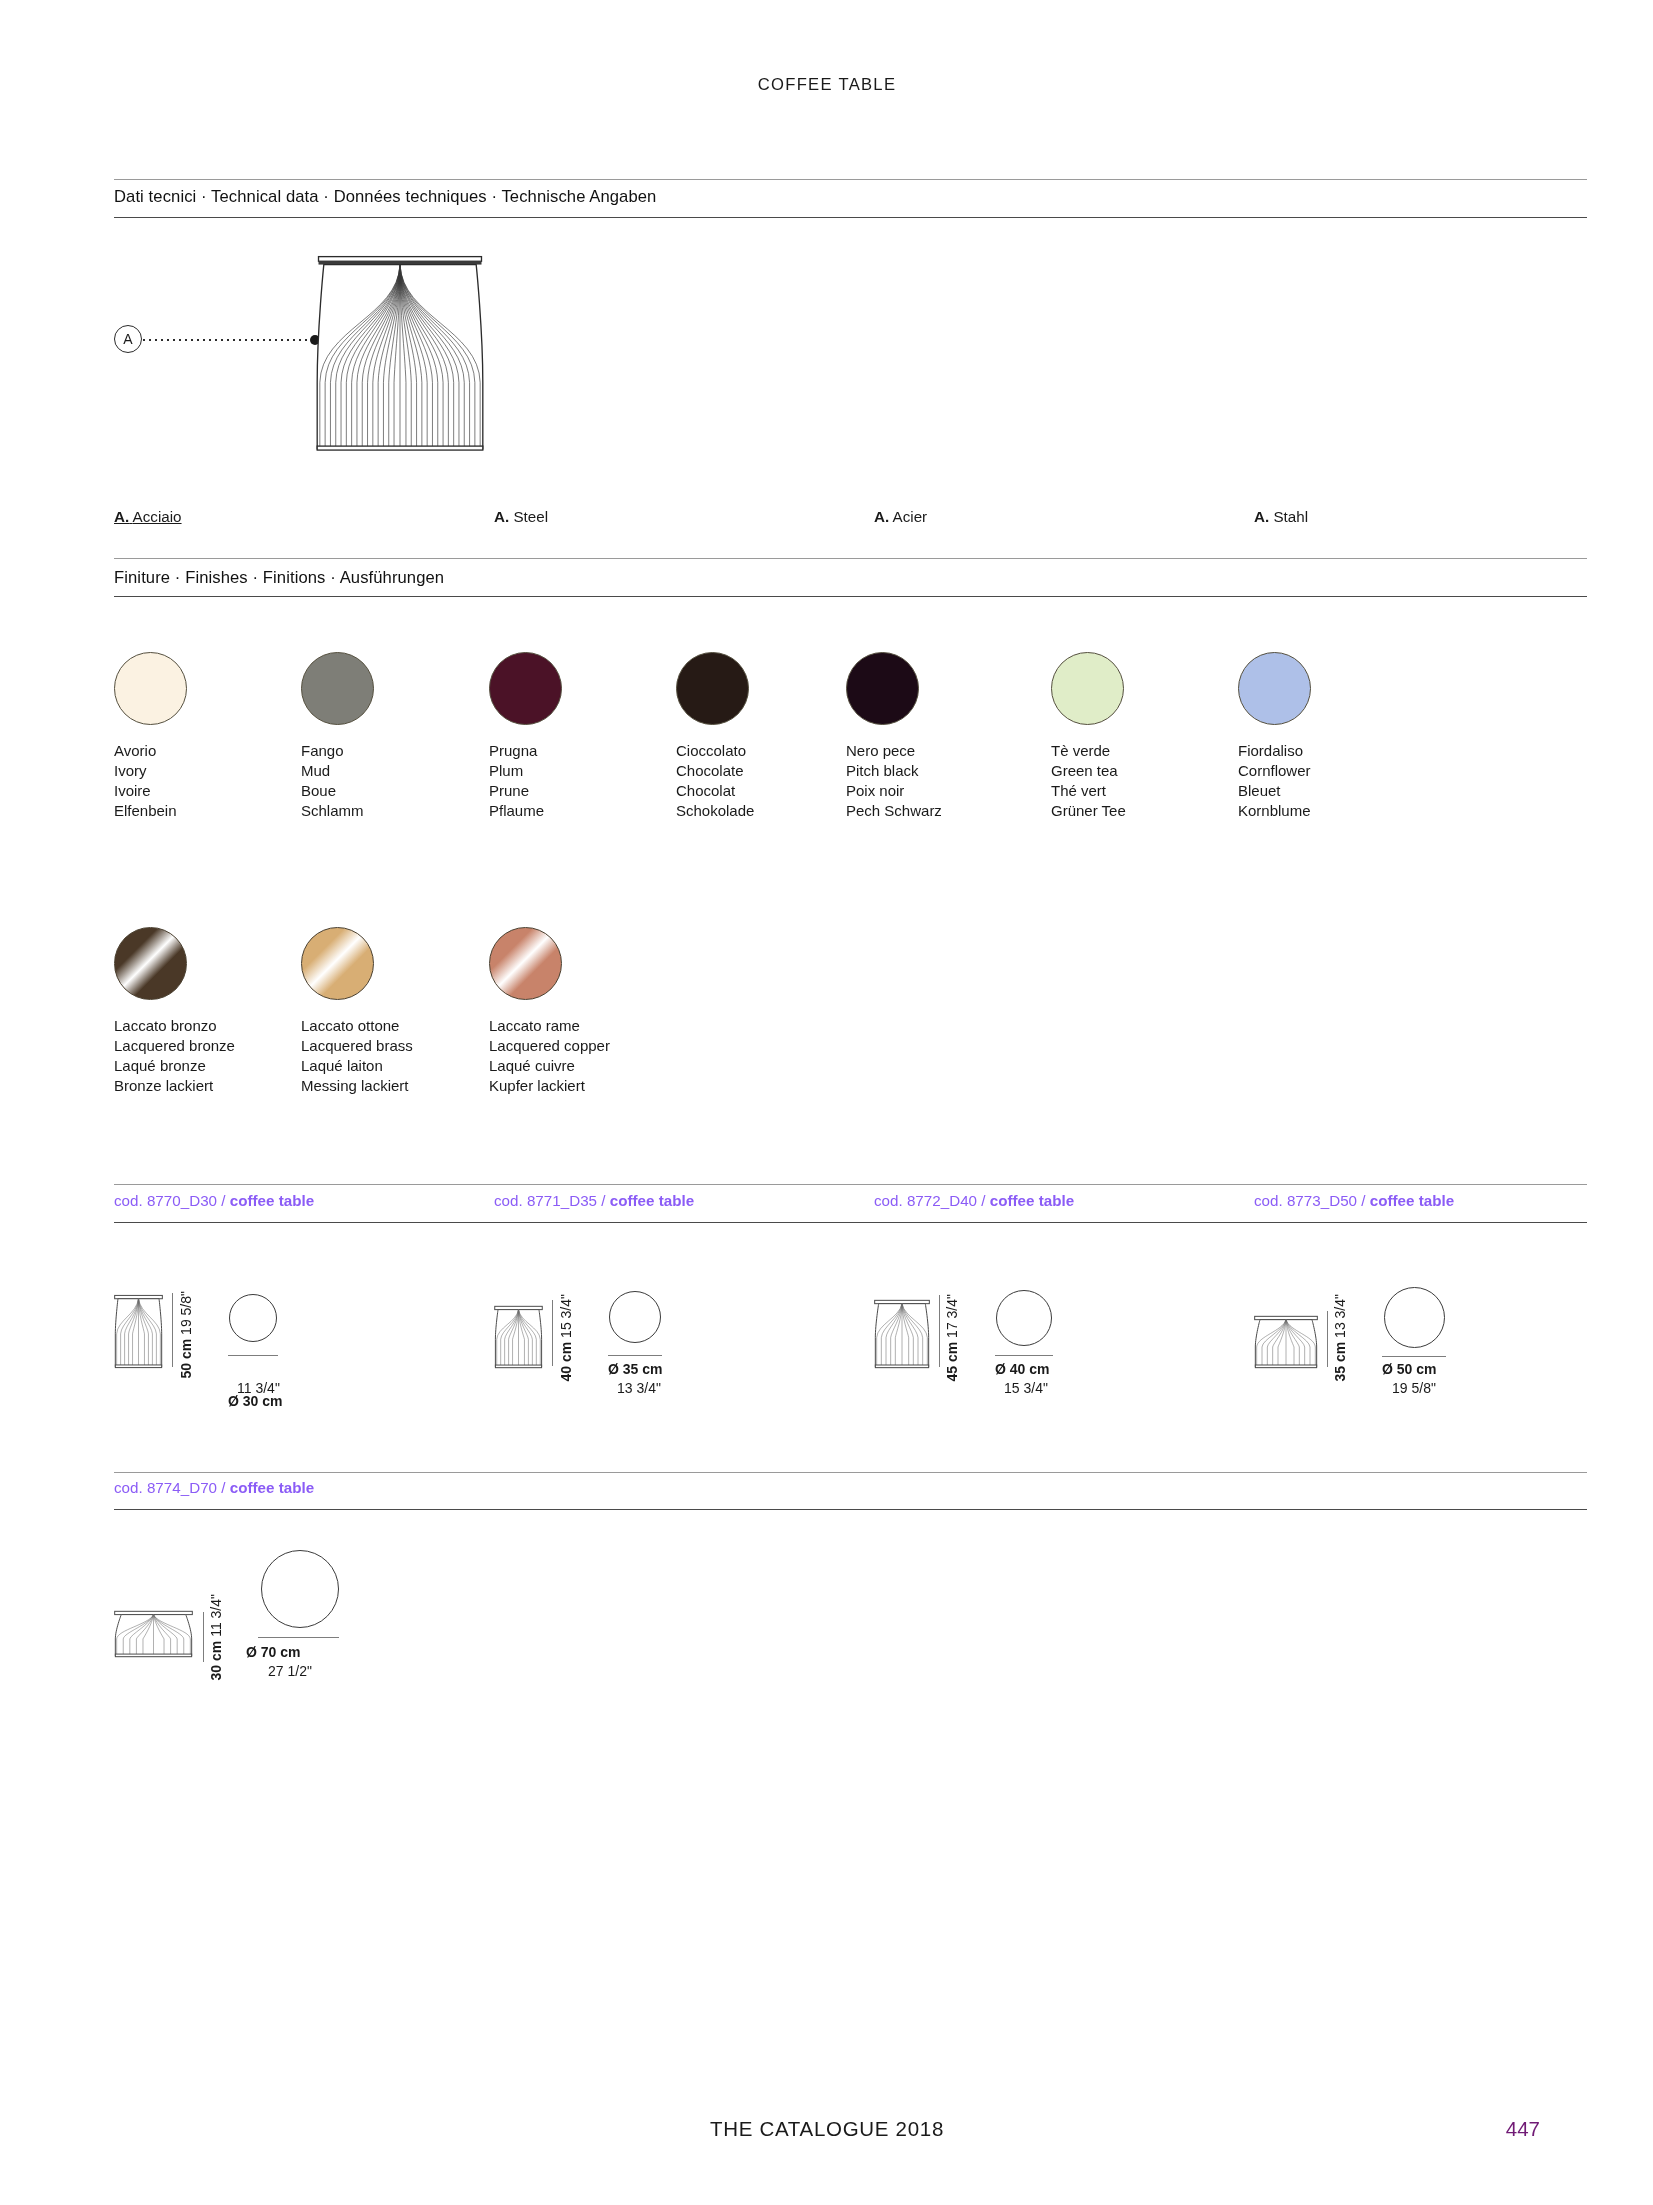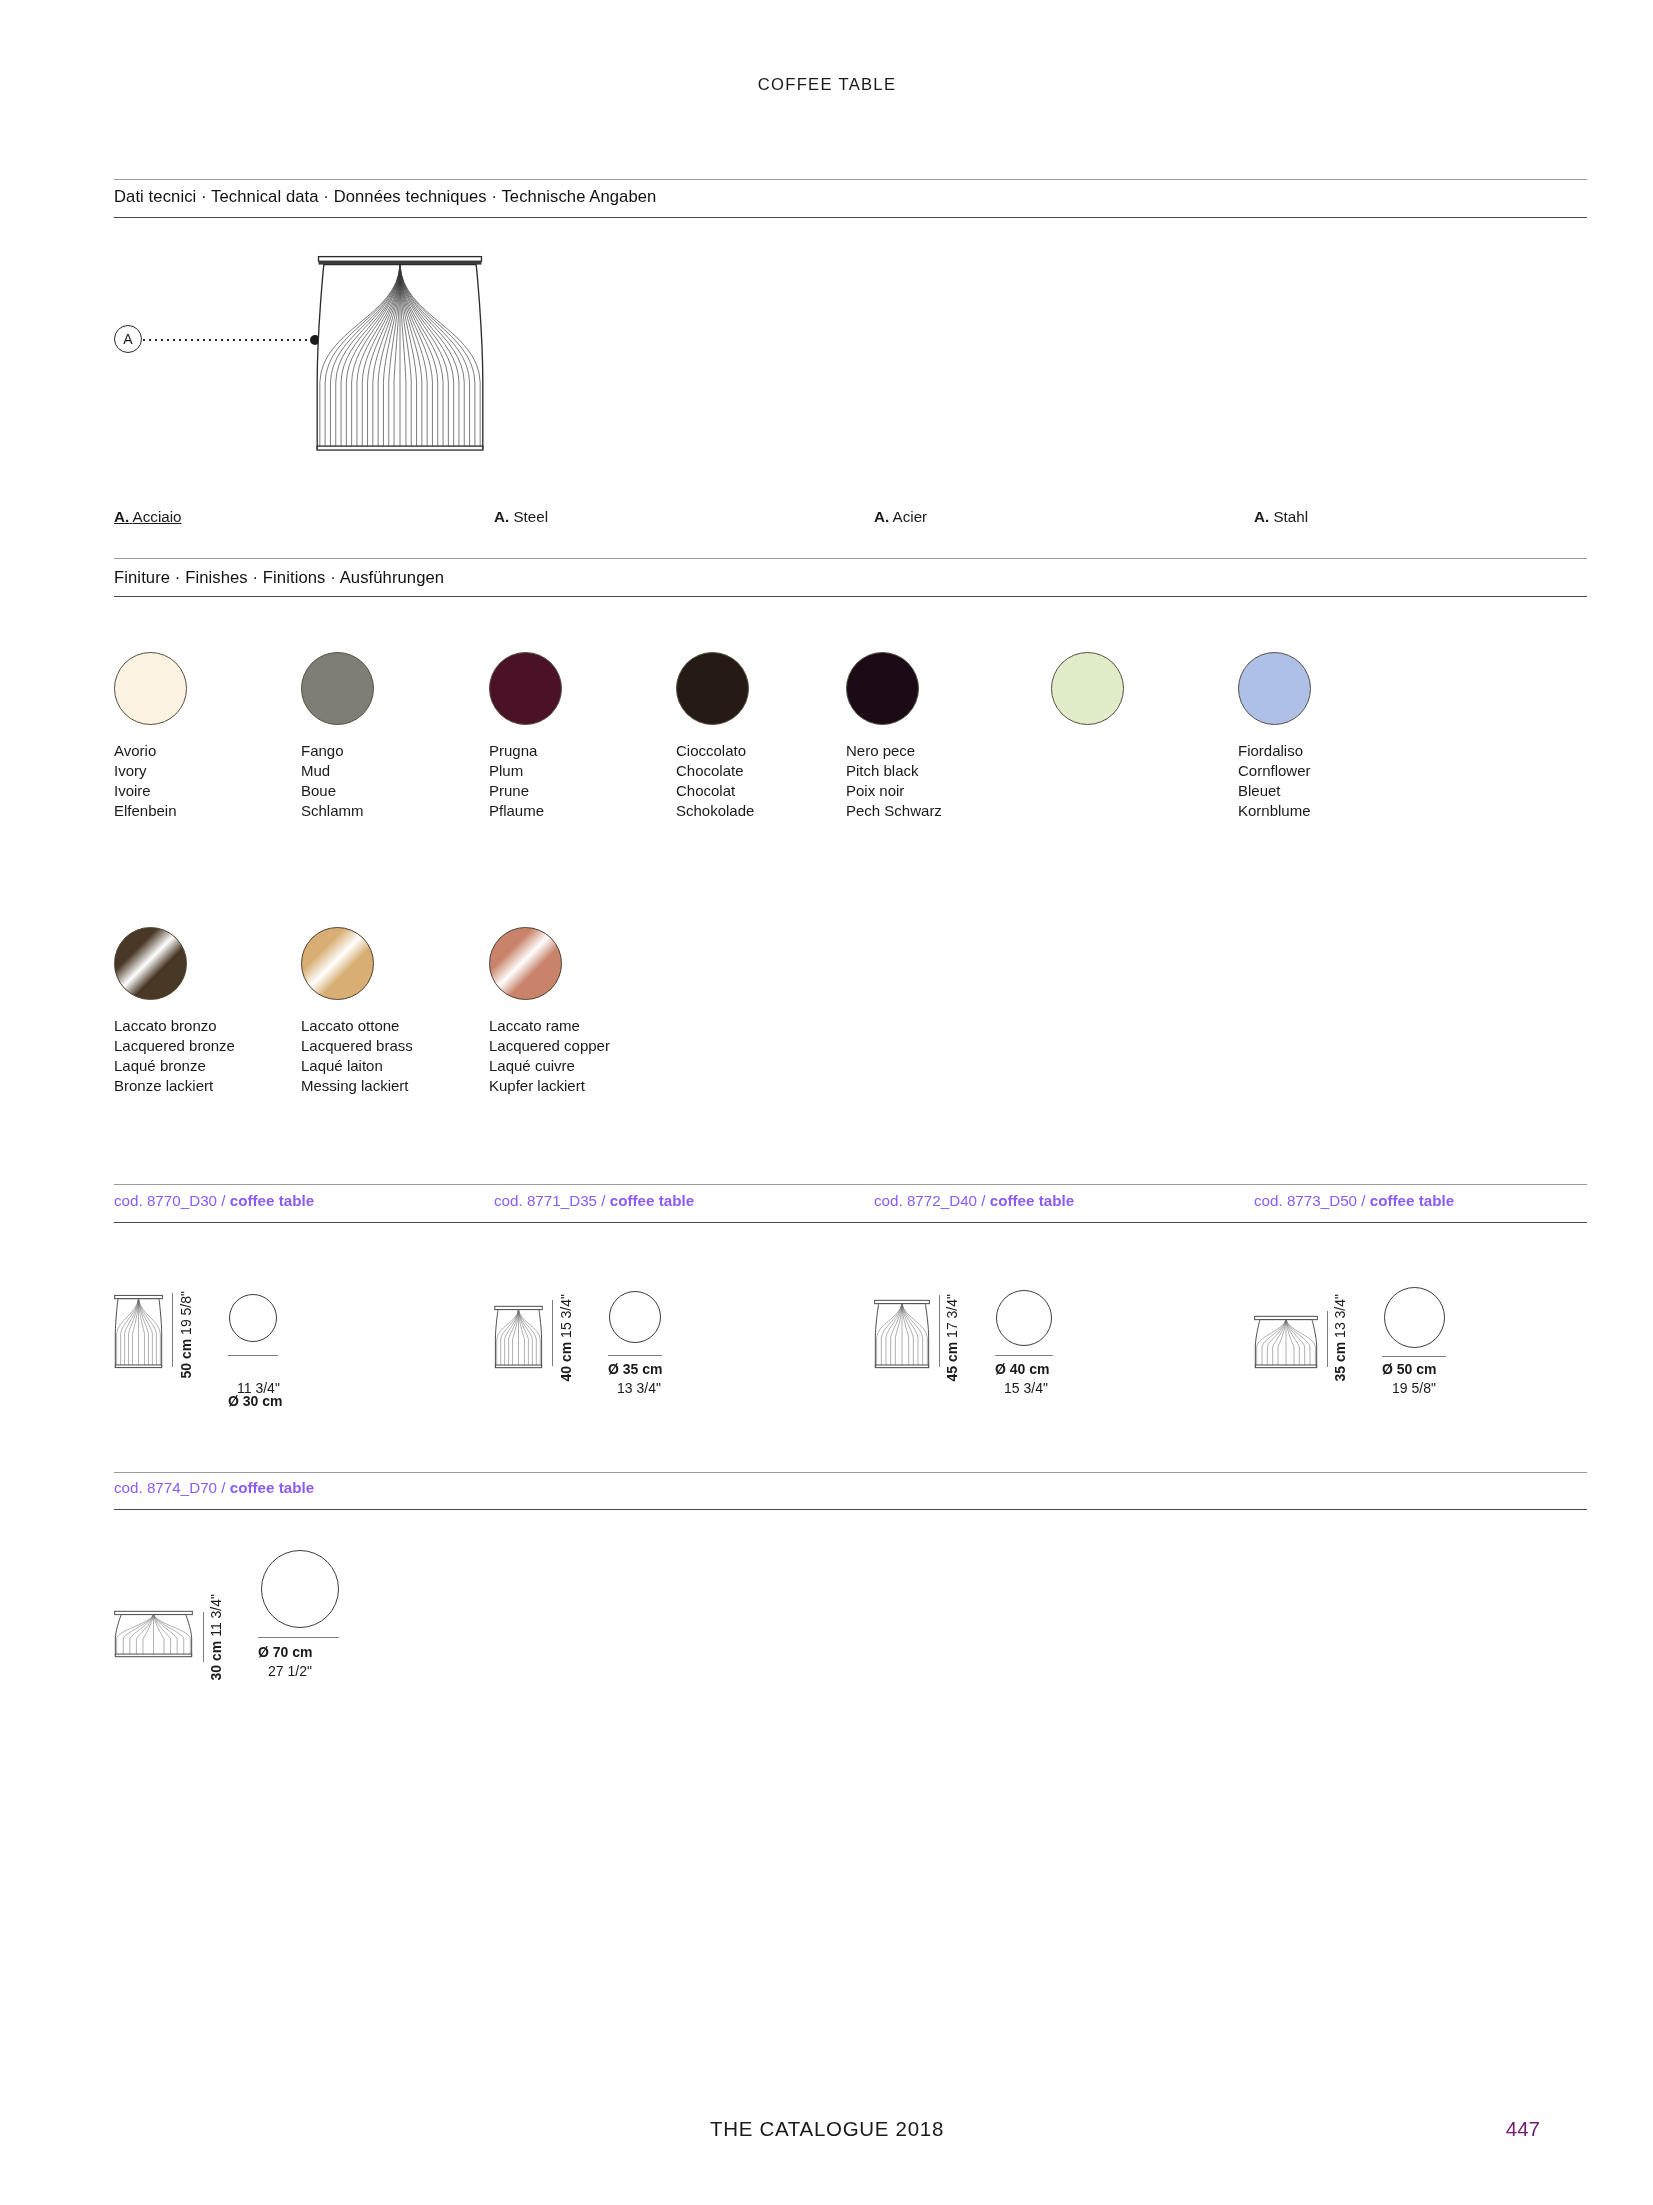--- a/index.html
+++ b/index.html
@@ -358,20 +358,26 @@
       <div class="swatch-dot" style="background: rgb(28, 10, 22); border-color: rgb(85, 80, 63);"></div>
       <div class="swatch-labels">
         <div>Nero pece</div>
         <div>Pitch black</div>
         <div>Poix noir</div>
         <div>Pech Schwarz</div>
       </div>
     </div>
     <div class="swatch-cell" style="left:937px;">
       <div class="swatch-dot" style="background: rgb(224, 237, 200); border-color: rgb(85, 80, 63);"></div>
+      <div class="swatch-labels">
+        <div>Tè verde</div>
+        <div>Green tea</div>
+        <div>Thé vert</div>
+        <div>Grüner Tee</div>
+      </div>
     </div>
     <div class="swatch-cell" style="left:1124px;">
       <div class="swatch-dot" style="background: rgb(174, 192, 232); border-color: rgb(85, 80, 63);"></div>
       <div class="swatch-labels">
         <div>Fiordaliso</div>
         <div>Cornflower</div>
         <div>Bleuet</div>
         <div>Kornblume</div>
       </div>
     </div>
@@ -582,21 +588,21 @@
         <rect x="2" y="67" width="116" height="4" fill="#ffffff" stroke="#4a4a4a" stroke-width="1.5"></rect>
       </svg>
     </div>
     <div class="dim-vline" style="left:89px; top:62px; height:50px;"></div>
     <div class="dim-height-text" style="left:94px; top:44px;">
       <span class="dim-height-cm">30 cm</span>
       <span class="dim-height-in">11 3/4"</span>
     </div>
     <div class="dim-circle" style="left:147px; top:0px; width:78px; height:78px;"></div>
     <div class="dim-underline" style="left:144px; top:87px; width:81px;"></div>
-    <div class="dim-diam-cm" style="left:144px; top:94px;text-align:right;">Ø 70 cm</div>
+    <div class="dim-diam-cm" style="left:132px; top:94px;text-align:right;">Ø 70 cm</div>
     <div class="dim-diam-in" style="left:154px; top:113px;">27 1/2"</div>
   </div>
 
   <div class="footer-title">THE CATALOGUE 2018</div>
   <div class="footer-page">447</div>
 
 </div>
 
 
 </body></html>

